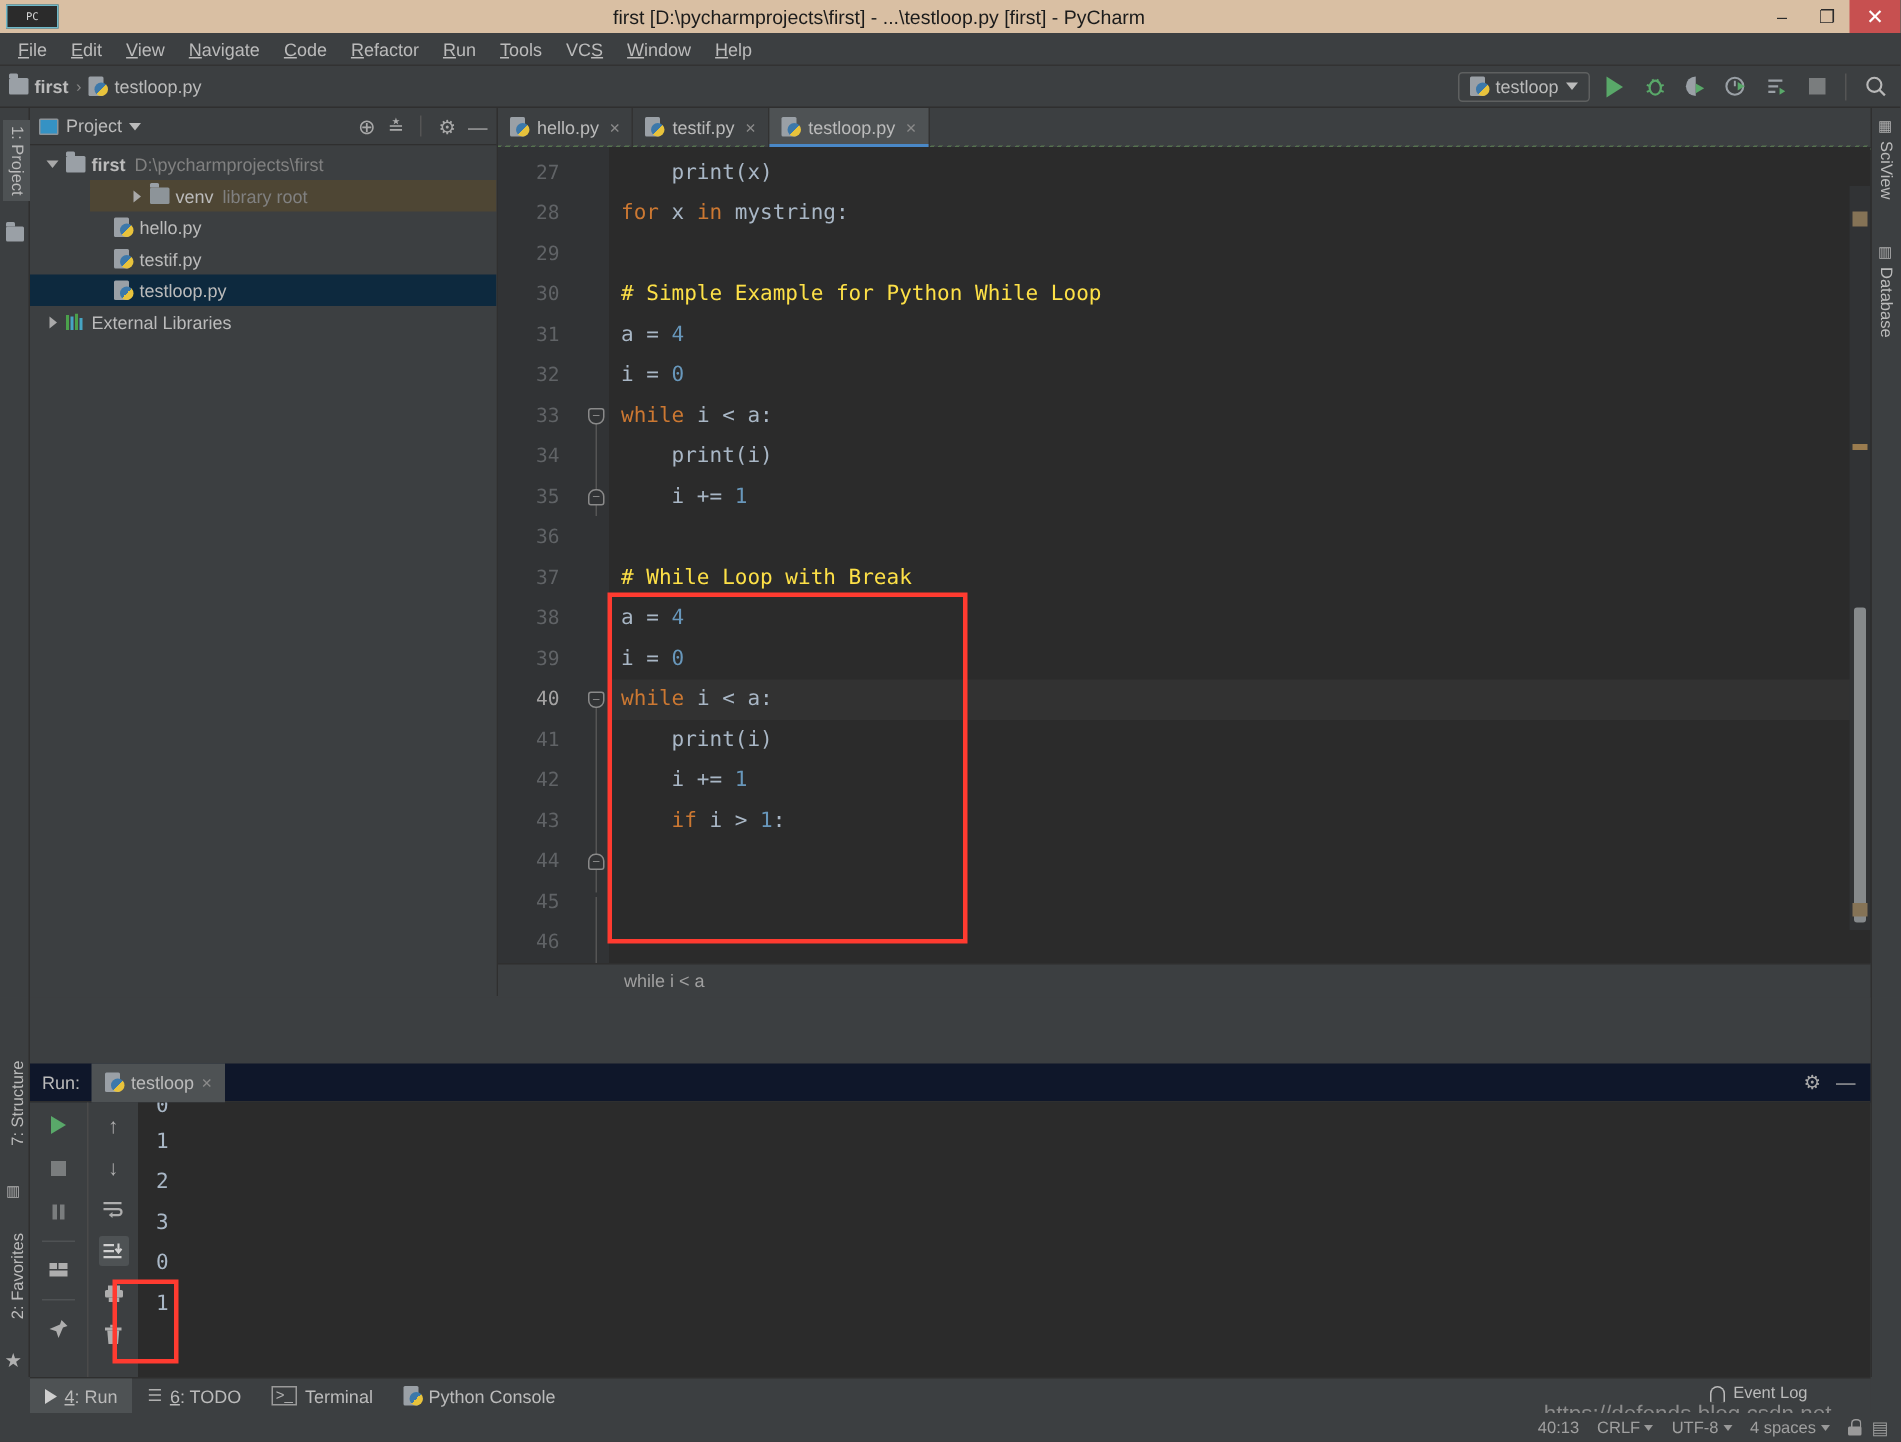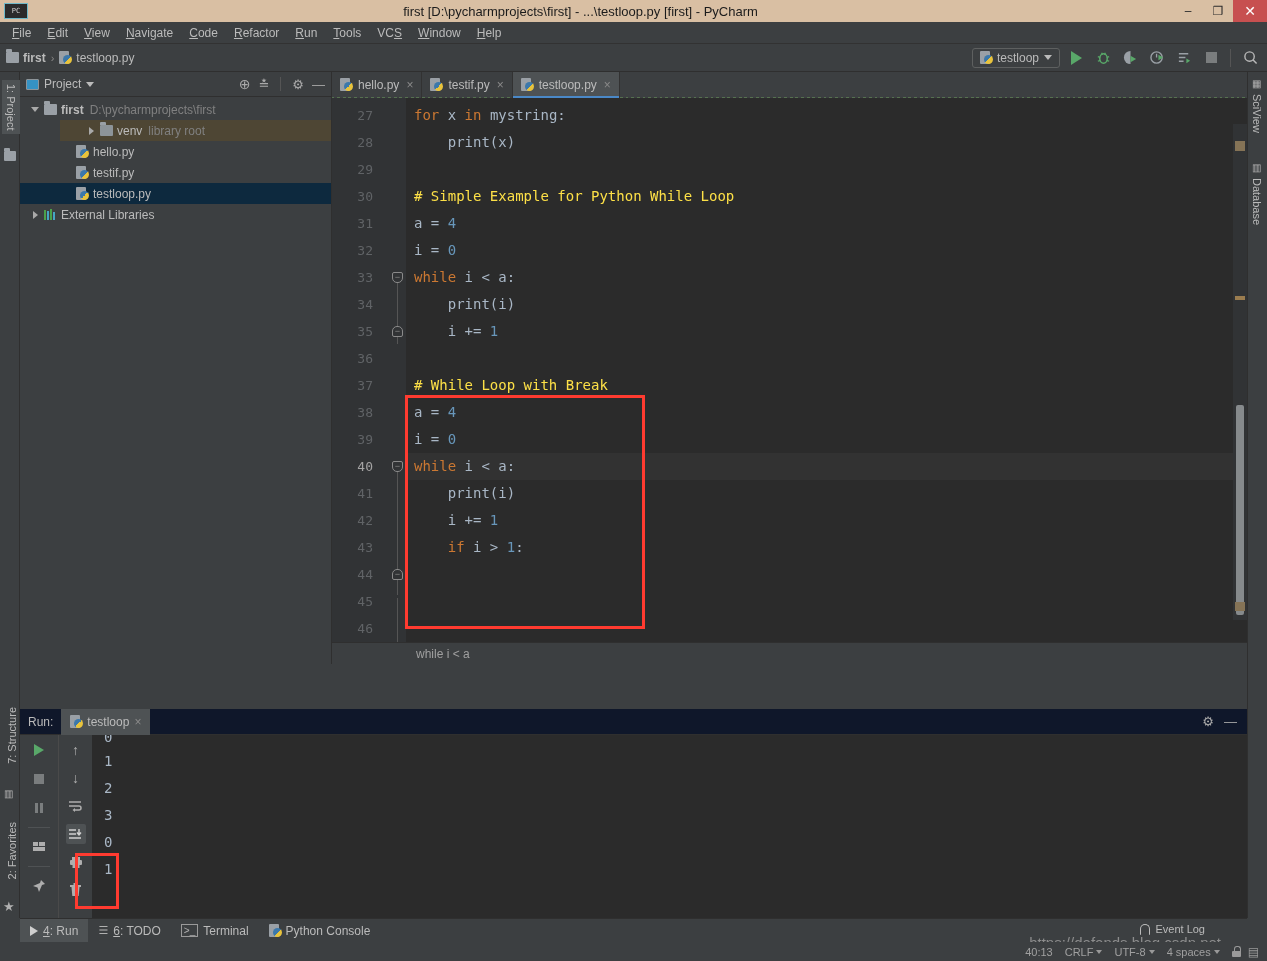--- a/index.html
+++ b/index.html
@@ -12,21 +12,21 @@
     overflow: hidden;
   }
   #app { position: relative; width: 1267px; height: 961px; }
 
   
   .titlebar {
     position: absolute; left: 0; top: 0; width: 1267px; height: 22px;
     background: #d9bfa3; display: flex; align-items: center;
   }
   .titlebar .tb-icon {
-    width: 24px; height: 16px; margin-left: 4px;
+    width: 35px; height: 16px; margin-left: 4px;
     background: #2b2b2b; border: 1px solid #6fb9c9;
     color: #d6d6d6; font-size: 7px; line-height: 7px;
     font-family: "DejaVu Sans Mono", monospace;
     display: flex; flex-direction: column; justify-content: center; align-items: center;
   }
   .titlebar .tb-title {
     flex: 1; text-align: center; color: #1b1b1b; font-size: 13px;
     margin-left: -40px;
   }
   .winbtns { display: flex; height: 22px; }
@@ -515,22 +515,22 @@
         <div class="foldline" style="top:178px;height:68px"></div>
         <div class="foldmark top" style="top:174px">−</div>
         <div class="foldmark bot" style="top:228px">−</div>
 
         <div class="foldline" style="top:367px;height:130px"></div>
         <div class="foldmark top" style="top:363px">−</div>
         <div class="foldmark bot" style="top:471px">−</div>
         <div class="foldline" style="top:500px;height:60px"></div>
       </div>
       <div class="code" id="code">
+          <div class="cl">    print(x)</div>
           <div class="cl"><span class="kw">for</span> x <span class="kw">in</span> mystring:</div>
-          <div class="cl">    print(x)</div>
           <div class="cl">&nbsp;</div>
           <div class="cl"><span class="cmt"># Simple Example for Python While Loop</span></div>
           <div class="cl">a = <span class="num">4</span></div>
           <div class="cl">i = <span class="num">0</span></div>
           <div class="cl"><span class="kw">while</span> i &lt; a:</div>
           <div class="cl">    print(i)</div>
           <div class="cl">    i += <span class="num">1</span></div>
           <div class="cl">&nbsp;</div>
           <div class="cl"><span class="cmt"># While Loop with Break</span></div>
           <div class="cl">a = <span class="num">4</span></div>

